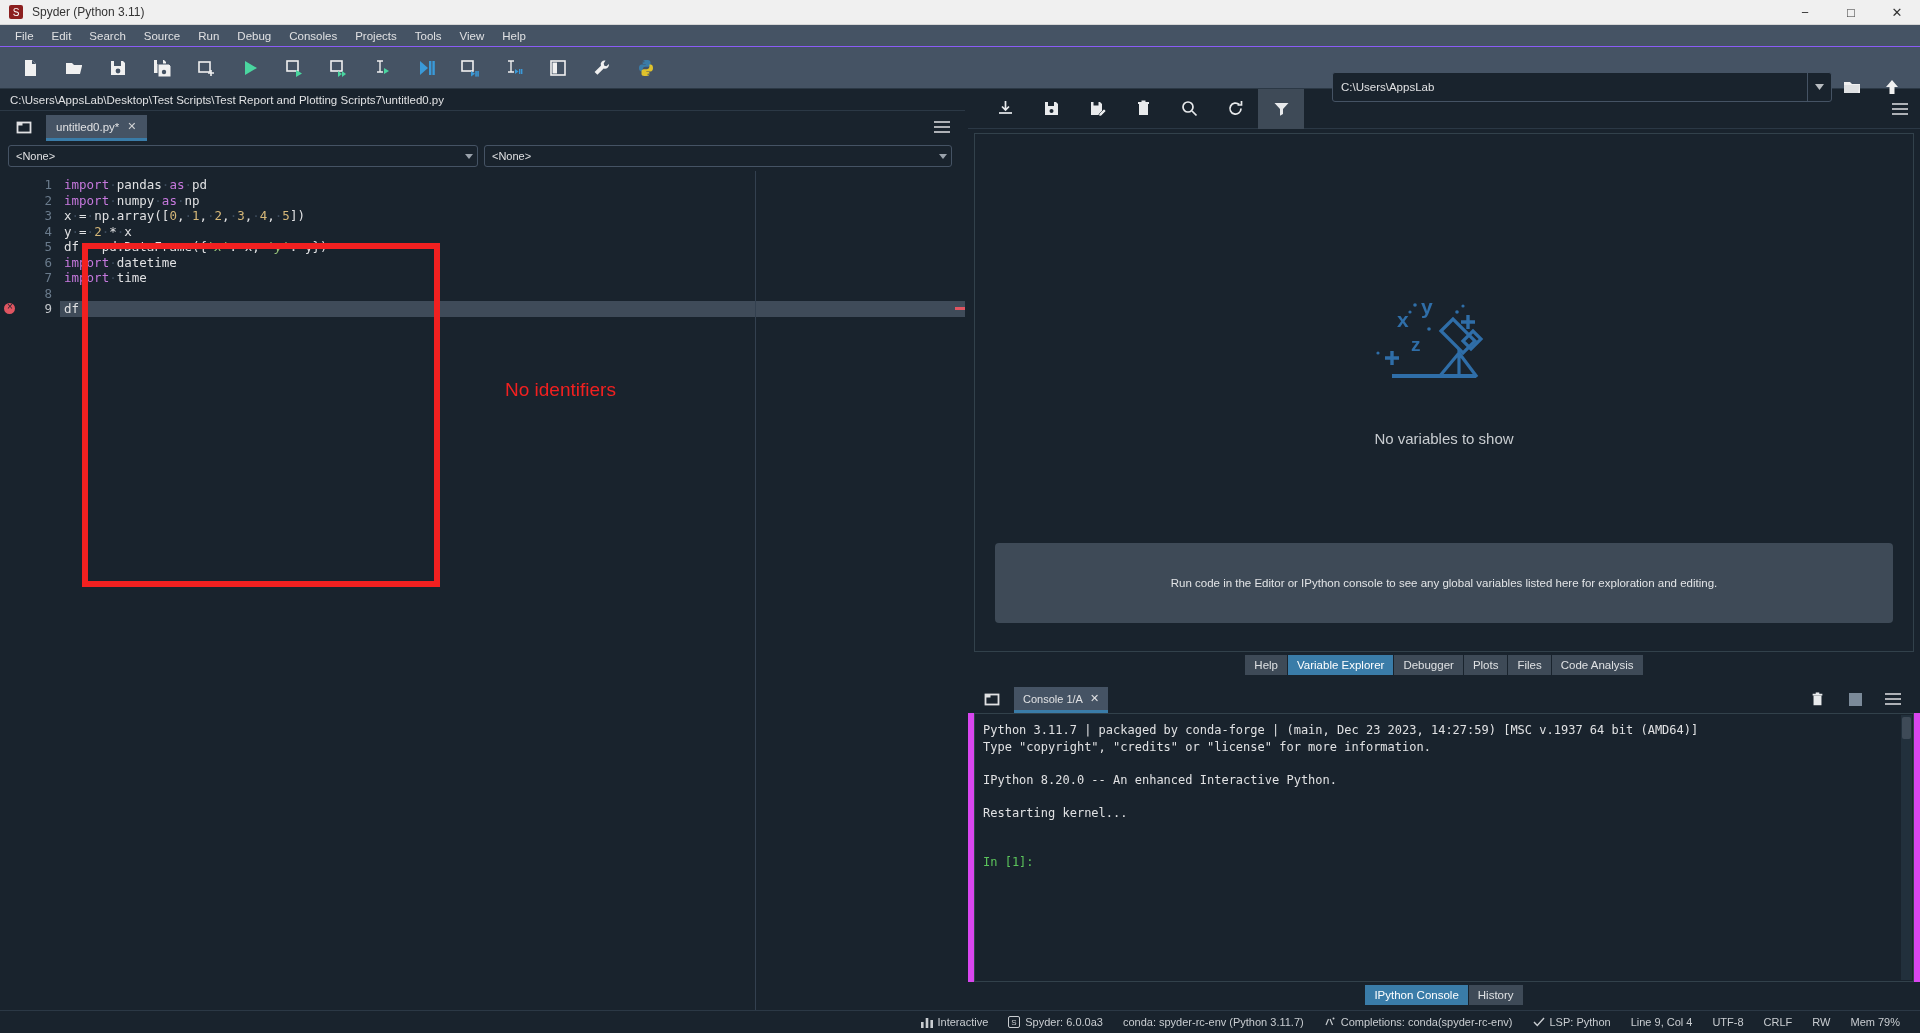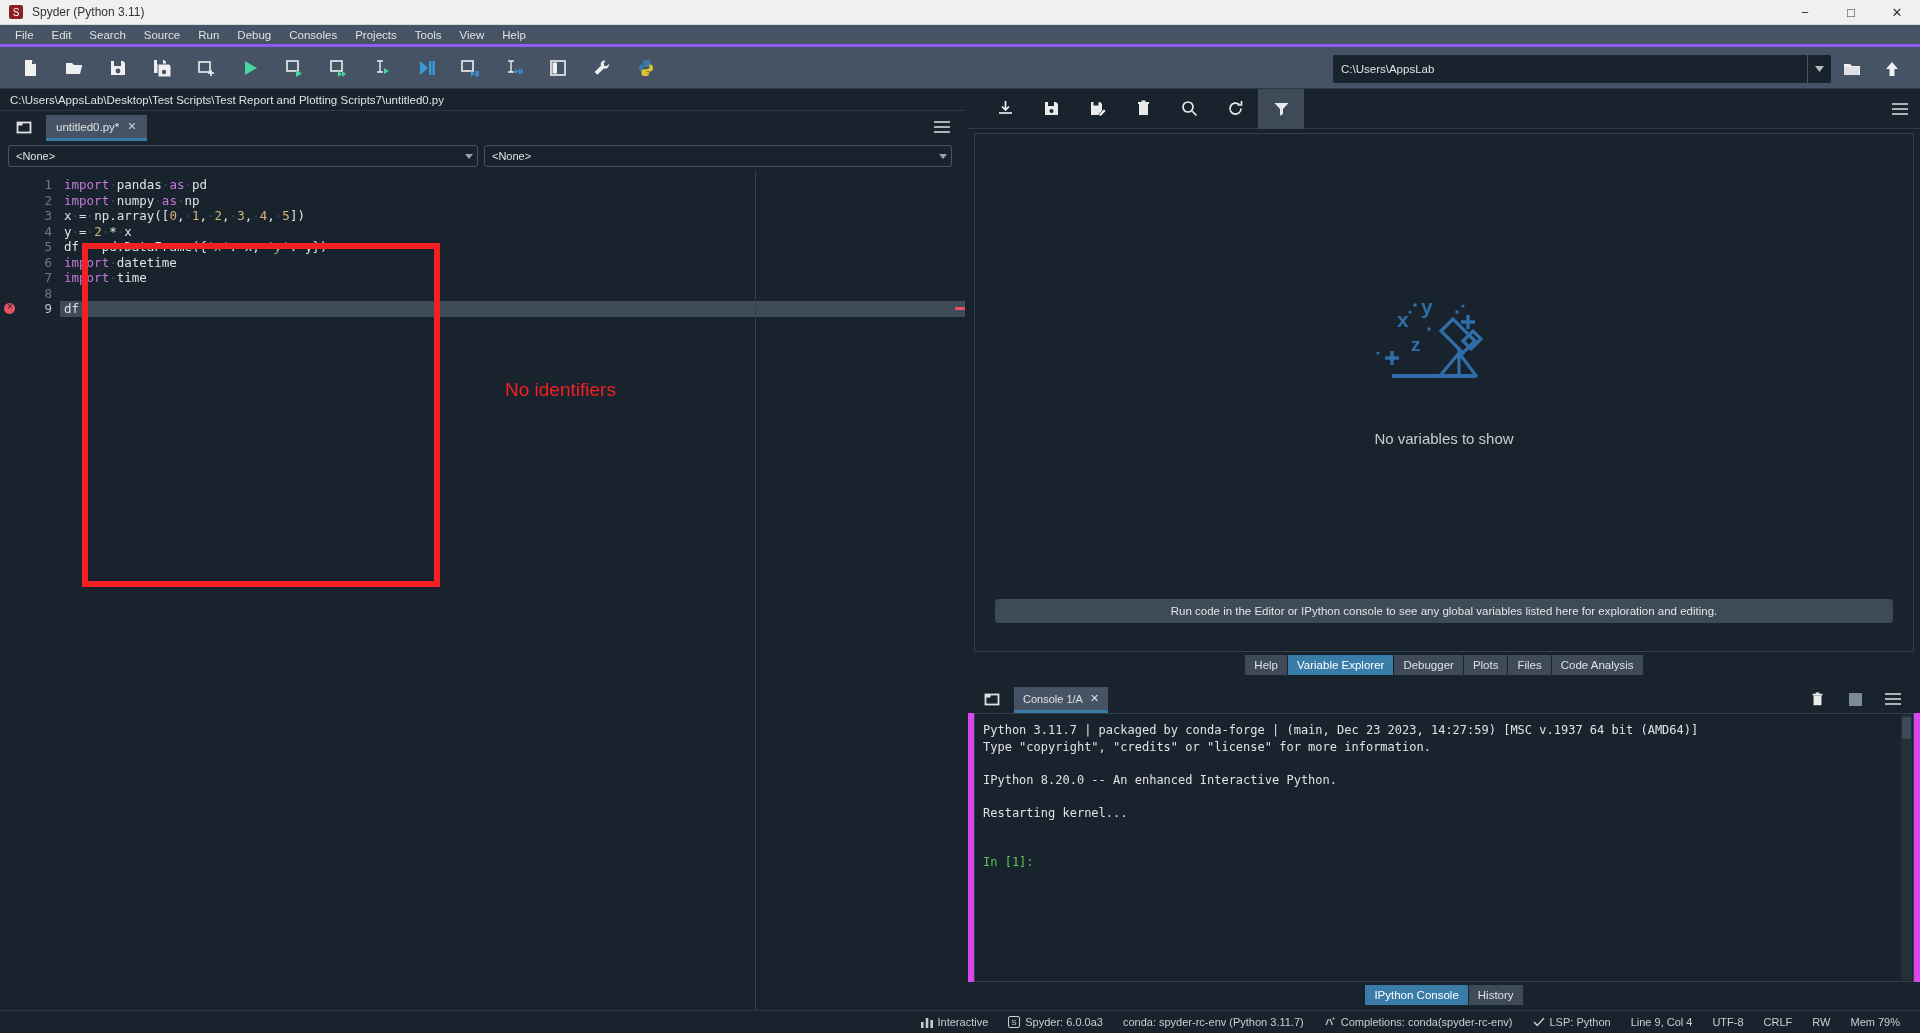--- a/index.html
+++ b/index.html
@@ -21,38 +21,38 @@
   .titlebar .title{ font-size:12px; color:#333; }
   .win-btns{ margin-left:auto; display:flex; height:100%; }
   .win-btn{
     width:46px;height:100%;display:flex;align-items:center;justify-content:center;
     color:#333; font-size:13px;
   }
 
   
   .menubar{
     height:22px; background:#455364; display:flex; align-items:center;
-    padding-left:6px; border-bottom:3px solid #8b5cf6;
+    padding-left:6px; border-bottom:1px solid #8b5cf6;
   }
   .menubar .mi{
     font-size:11.5px; color:#e0e1e3; padding:3px 9px; border-radius:2px;
     cursor:default;
   }
 
   
   .toolbar{
     height:42px; background:#455364; display:flex; align-items:center;
     padding:0 8px; border-bottom:1px solid #2b3845; position:relative;
   }
   .tb-btn{
     width:44px;height:34px;display:flex;align-items:center;justify-content:center;
     border-radius:3px;
   }
   .path-widget{
-    position:absolute; right:8px; top:6px; display:flex; align-items:center; gap:0px;
+    position:absolute; right:8px; top:24px; display:flex; align-items:center; gap:0px;
   }
   .path-combo{
     width:500px;height:30px;background:#19232d;border:1px solid #455364;
     border-radius:3px; display:flex; align-items:center; padding-left:8px;
     color:#e0e1e3; font-size:11.5px;
   }
   .path-combo .arrow{
     margin-left:auto;width:24px;height:28px;display:flex;align-items:center;justify-content:center;
     border-left:1px solid #455364;
   }
@@ -156,21 +156,21 @@
   .ve-menu{ margin-left:auto; width:40px;height:40px;display:flex;align-items:center;justify-content:center;}
   .ve-body{
     flex:1; background:#19232d; border:1px solid #32414b; margin:4px 6px 0 6px;
     display:flex; flex-direction:column; align-items:center; justify-content:center;
     position:relative;
   }
   .ve-empty-text{ color:#c8ccd0; font-size:15px; margin-top:16px; }
   .ve-hint{
     position:absolute; left:20px; right:20px; bottom:28px;
     background:#3e4a57; border-radius:4px; color:#e2e4e6;
-    font-size:11.5px; text-align:center; padding:6px 10px;
+    font-size:11.5px; text-align:center; padding:34px 10px;
   }
   .pane-tabs{
     height:28px; background:#19232d; display:flex; align-items:center; justify-content:center;
     gap:1px; padding-bottom:2px;
   }
   .ptab{
     background:#3e4a57; color:#dfe1e3; font-size:11.5px; height:20px;
     display:flex; align-items:center; padding:0 9px;
   }
   .ptab.active{ background:#3a7ca8; color:#fff; }

